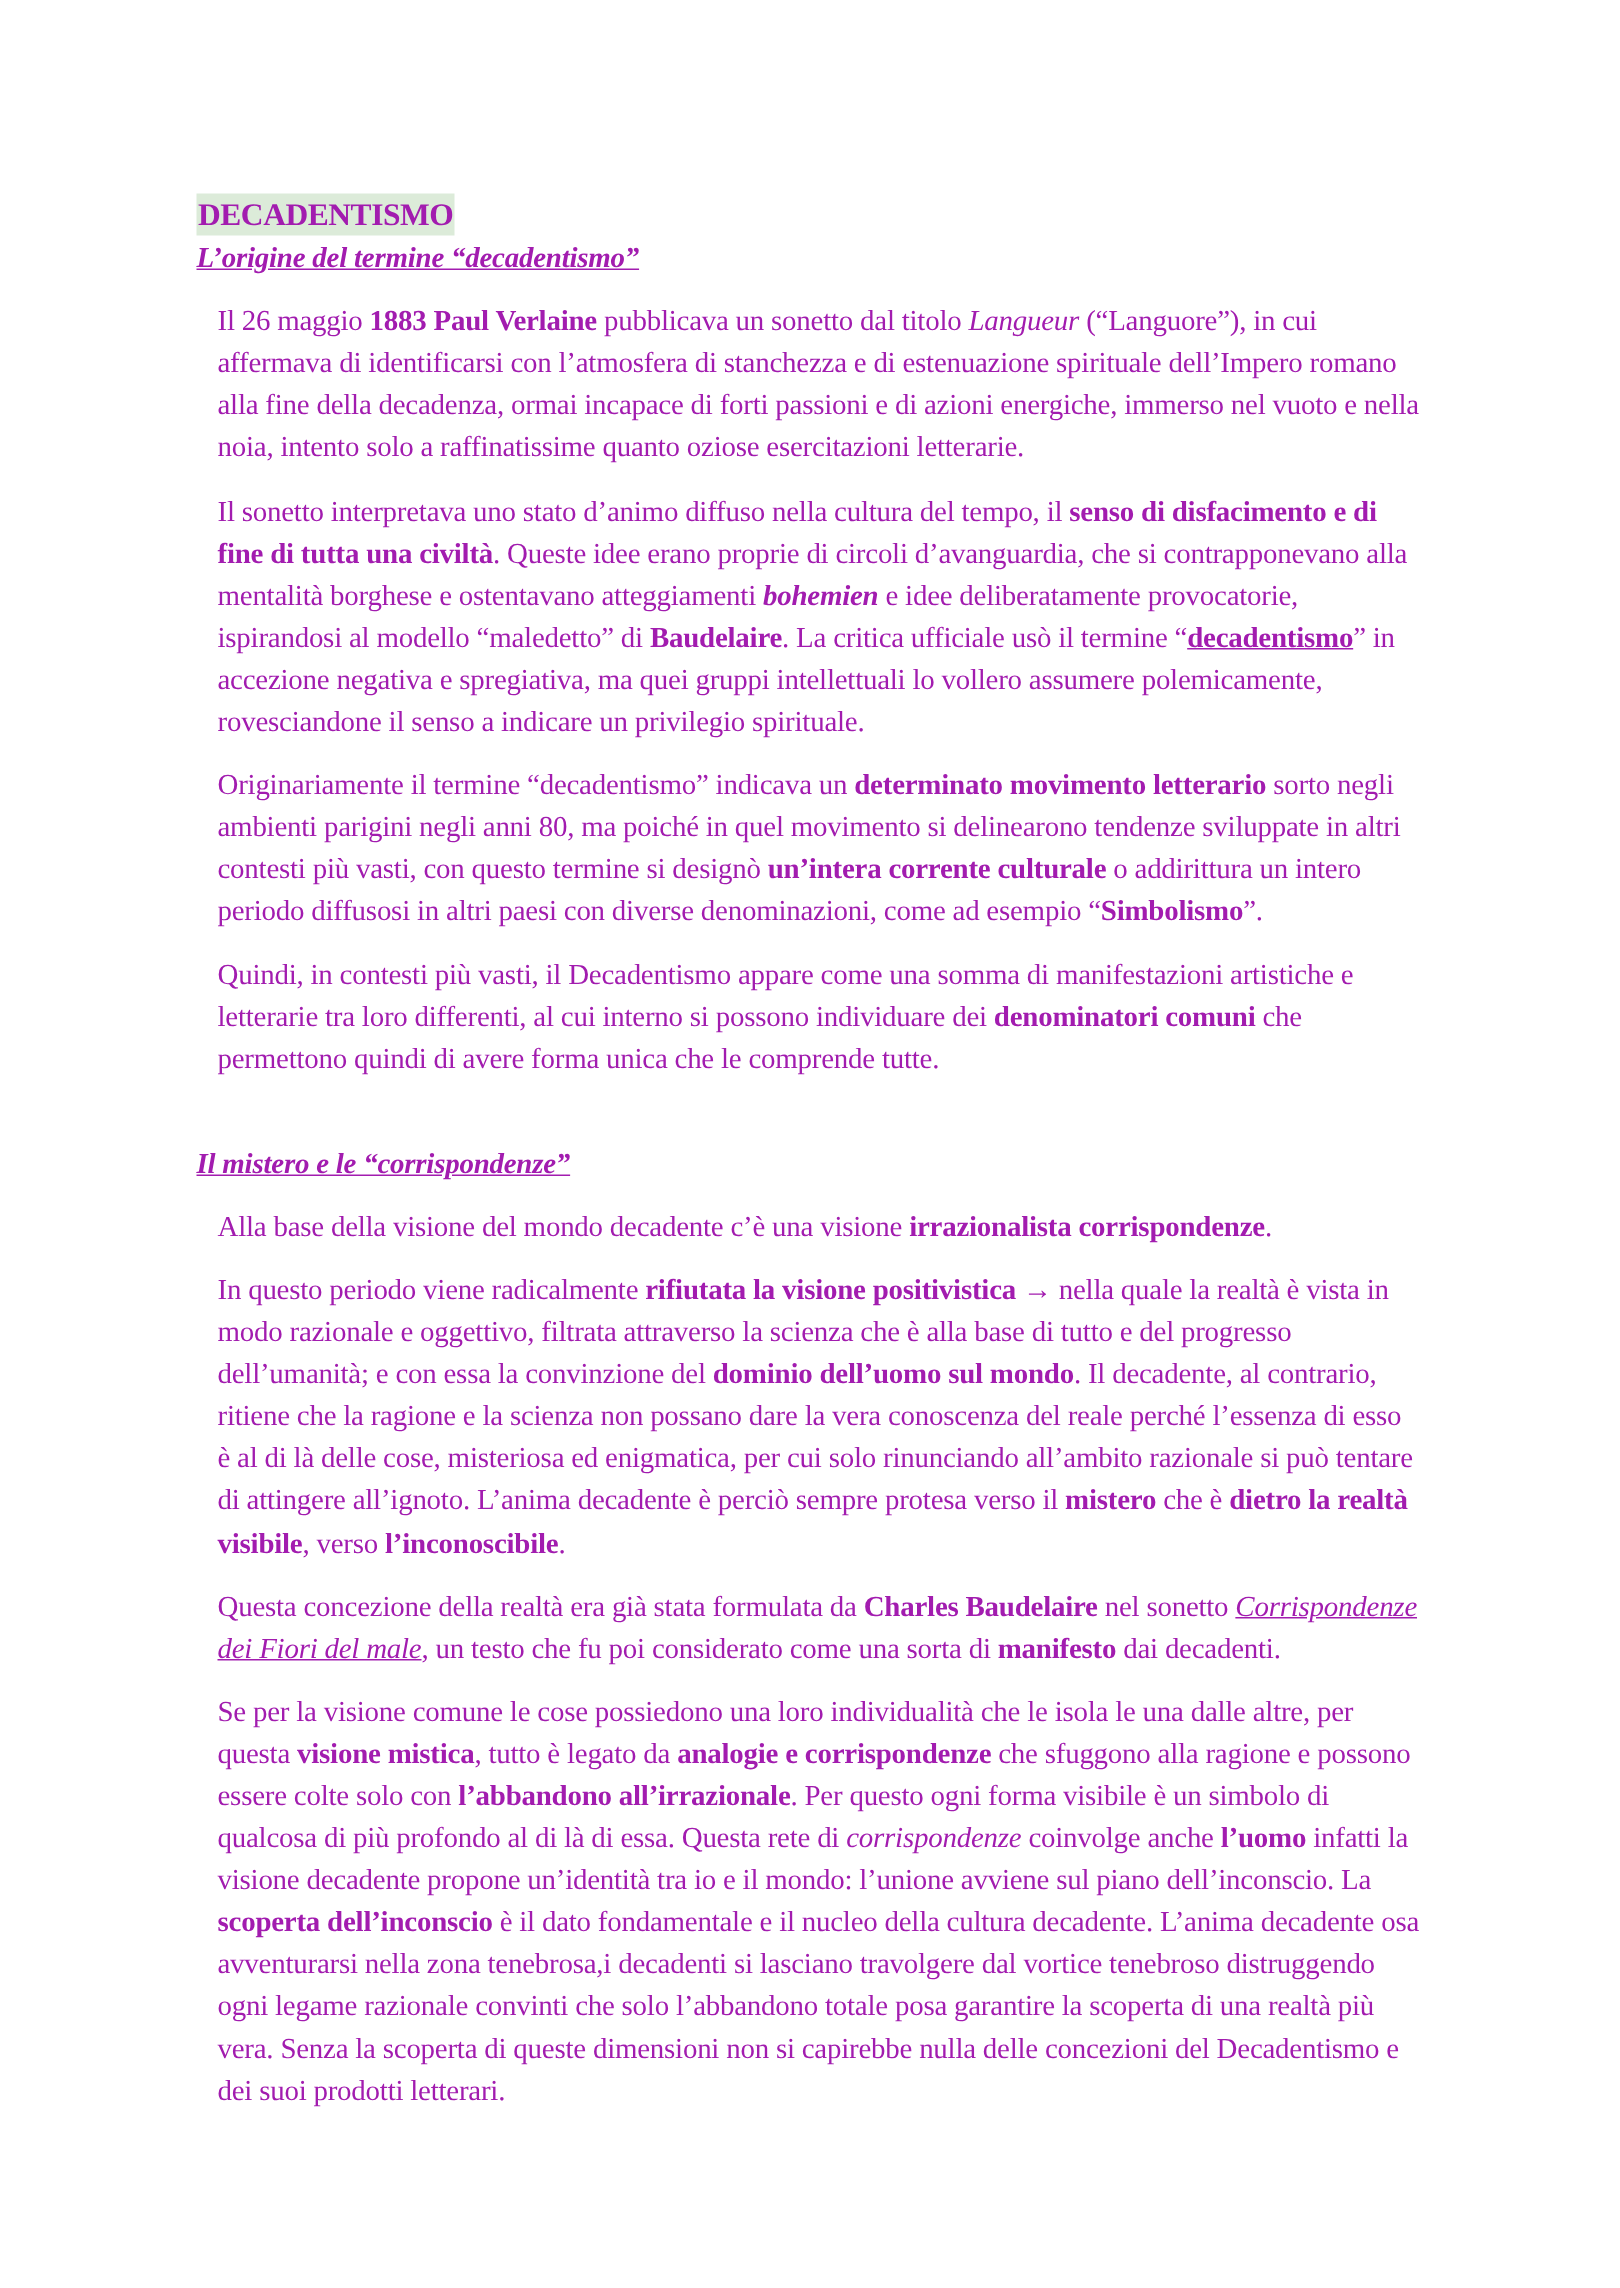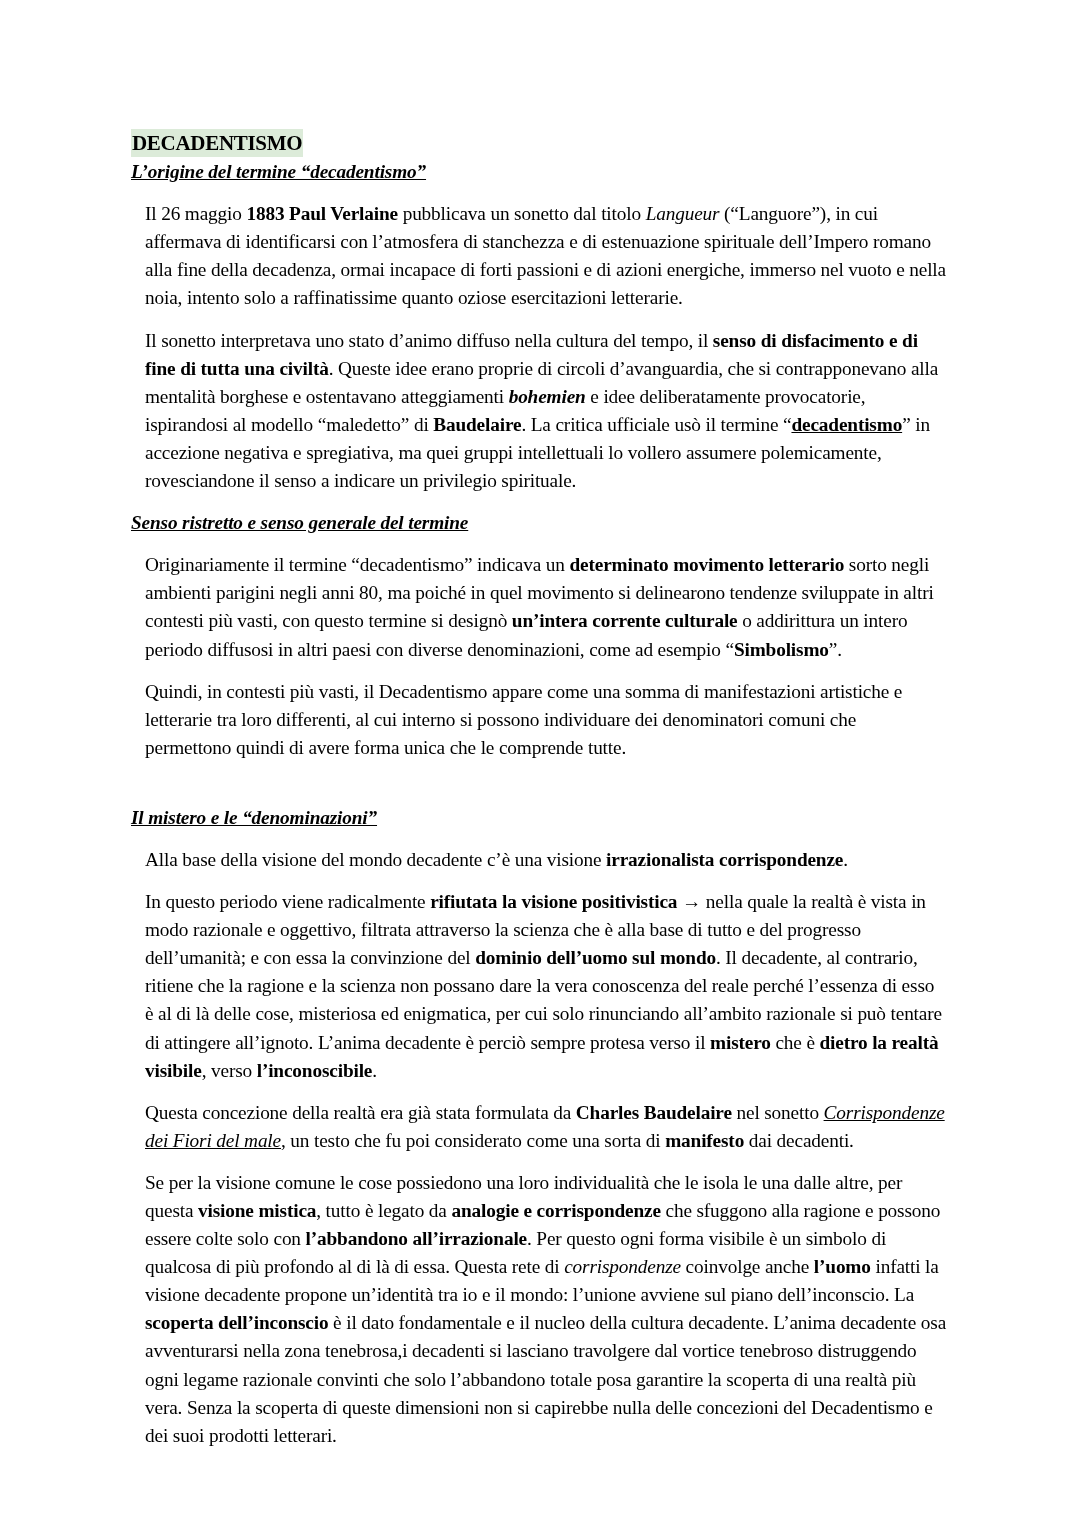--- a/index.html
+++ b/index.html
@@ -5,21 +5,21 @@
   html, body { margin: 0; padding: 0; background: #ffffff; }
   body { width: 1080px; height: 1525px; position: relative; overflow: hidden; }
   .page {
     position: absolute;
     left: 131px;
     top: 129px;
     width: 830px;
     font-family: "Liberation Serif", "DejaVu Serif", serif;
     font-size: 19.3px;
     line-height: 28.1px;
-    color: #000000;
+    color: #a21caf;
     letter-spacing: -0.15px;
   }
   .h1 {
     display: inline-block;
     background: #dcebd9;
     font-weight: bold;
     font-size: 21px;
     line-height: 28px;
     padding: 0 1px;
     letter-spacing: -0.3px;
@@ -35,27 +35,26 @@
 </style>
 </head>
 <body>
 
 <div class="page">
   <div>
     <span class="h1">DECADENTISMO</span>
     <span class="h2">L’origine del termine “decadentismo”</span>
     <p><span>Il 26 maggio </span><span style="font-weight: bold;">1883 Paul Verlaine</span><span> pubblicava un sonetto dal titolo </span><span style="font-style: italic;">Langueur</span><span> (“Languore”), in cui affermava di identificarsi con l’atmosfera di stanchezza e di estenuazione spirituale dell’Impero romano alla fine della decadenza, ormai incapace di forti passioni e di azioni energiche, immerso nel vuoto e nella noia, intento solo a raffinatissime quanto oziose esercitazioni letterarie.</span></p>
     <p><span>Il sonetto interpretava uno stato d’animo diffuso nella cultura del tempo, il </span><span style="font-weight: bold;">senso di disfacimento e di fine di tutta una civiltà</span><span>. Queste idee erano proprie di circoli d’avanguardia, che si contrapponevano alla mentalità borghese e ostentavano atteggiamenti </span><span style="font-weight: bold; font-style: italic;">bohemien</span><span> e idee deliberatamente provocatorie, ispirandosi al modello “maledetto” di </span><span style="font-weight: bold;">Baudelaire</span><span>. La critica ufficiale usò il termine “</span><span style="font-weight: bold; text-decoration: underline;">decadentismo</span><span>” in accezione negativa e spregiativa, ma quei gruppi intellettuali lo vollero assumere polemicamente, rovesciandone il senso a indicare un privilegio spirituale.</span></p>
-    <span class="h2">Senso ristretto e senso generale del termine</span>
     <p><span>Originariamente il termine “decadentismo” indicava un </span><span style="font-weight: bold;">determinato movimento letterario</span><span> sorto negli ambienti parigini negli anni 80, ma poiché in quel movimento si delinearono tendenze sviluppate in altri contesti più vasti, con questo termine si designò </span><span style="font-weight: bold;">un’intera corrente culturale</span><span> o addirittura un intero periodo diffusosi in altri paesi con diverse denominazioni, come ad esempio “</span><span style="font-weight: bold;">Simbolismo</span><span>”.</span></p>
-    <p><span>Quindi, in contesti più vasti, il Decadentismo appare come una somma di manifestazioni artistiche e letterarie tra loro differenti, al cui interno si possono individuare dei </span><span style="font-weight: normal;">denominatori comuni</span><span> che permettono quindi di avere forma unica che le comprende tutte.</span></p>
+    <p><span>Quindi, in contesti più vasti, il Decadentismo appare come una somma di manifestazioni artistiche e letterarie tra loro differenti, al cui interno si possono individuare dei </span><span style="font-weight: bold;">denominatori comuni</span><span> che permettono quindi di avere forma unica che le comprende tutte.</span></p>
   </div>
 
   <div class="spacer"></div>
 
   <div>
-    <span class="h2">Il mistero e le “denominazioni”</span>
+    <span class="h2">Il mistero e le “corrispondenze”</span>
     <p><span>Alla base della visione del mondo decadente c’è una visione </span><span style="font-weight: bold;">irrazionalista corrispondenze</span><span>.</span></p>
     <p><span>In questo periodo viene radicalmente </span><span style="font-weight: bold;">rifiutata la visione positivistica</span><span> → nella quale la realtà è vista in modo razionale e oggettivo, filtrata attraverso la scienza che è alla base di tutto e del progresso dell’umanità; e con essa la convinzione del </span><span style="font-weight: bold;">dominio dell’uomo sul mondo</span><span>. Il decadente, al contrario, ritiene che la ragione e la scienza non possano dare la vera conoscenza del reale perché l’essenza di esso è al di là delle cose, misteriosa ed enigmatica, per cui solo rinunciando all’ambito razionale si può tentare di attingere all’ignoto. L’anima decadente è perciò sempre protesa verso il </span><span style="font-weight: bold;">mistero</span><span> che è </span><span style="font-weight: bold;">dietro la realtà visibile</span><span>, verso </span><span style="font-weight: bold;">l’inconoscibile</span><span>.</span></p>
     <p><span>Questa concezione della realtà era già stata formulata da </span><span style="font-weight: bold;">Charles Baudelaire</span><span> nel sonetto </span><span style="font-style: italic; text-decoration: underline;">Corrispondenze dei Fiori del male</span><span>, un testo che fu poi considerato come una sorta di </span><span style="font-weight: bold;">manifesto</span><span> dai decadenti.</span></p>
     <p><span>Se per la visione comune le cose possiedono una loro individualità che le isola le una dalle altre, per questa </span><span style="font-weight: bold;">visione mistica</span><span>, tutto è legato da </span><span style="font-weight: bold;">analogie e corrispondenze</span><span> che sfuggono alla ragione e possono essere colte solo con </span><span style="font-weight: bold;">l’abbandono all’irrazionale</span><span>. Per questo ogni forma visibile è un simbolo di qualcosa di più profondo al di là di essa. Questa rete di </span><span style="font-style: italic;">corrispondenze</span><span> coinvolge anche </span><span style="font-weight: bold;">l’uomo</span><span> infatti la visione decadente propone un’identità tra io e il mondo: l’unione avviene sul piano dell’inconscio. La </span><span style="font-weight: bold;">scoperta dell’inconscio</span><span> è il dato fondamentale e il nucleo della cultura decadente. L’anima decadente osa avventurarsi nella zona tenebrosa,i decadenti si lasciano travolgere dal vortice tenebroso distruggendo ogni legame razionale convinti che solo l’abbandono totale posa garantire la scoperta di una realtà più vera. Senza la scoperta di queste dimensioni non si capirebbe nulla delle concezioni del Decadentismo e dei suoi prodotti letterari.</span></p>
   </div>
 </div>
 
 </body></html>

